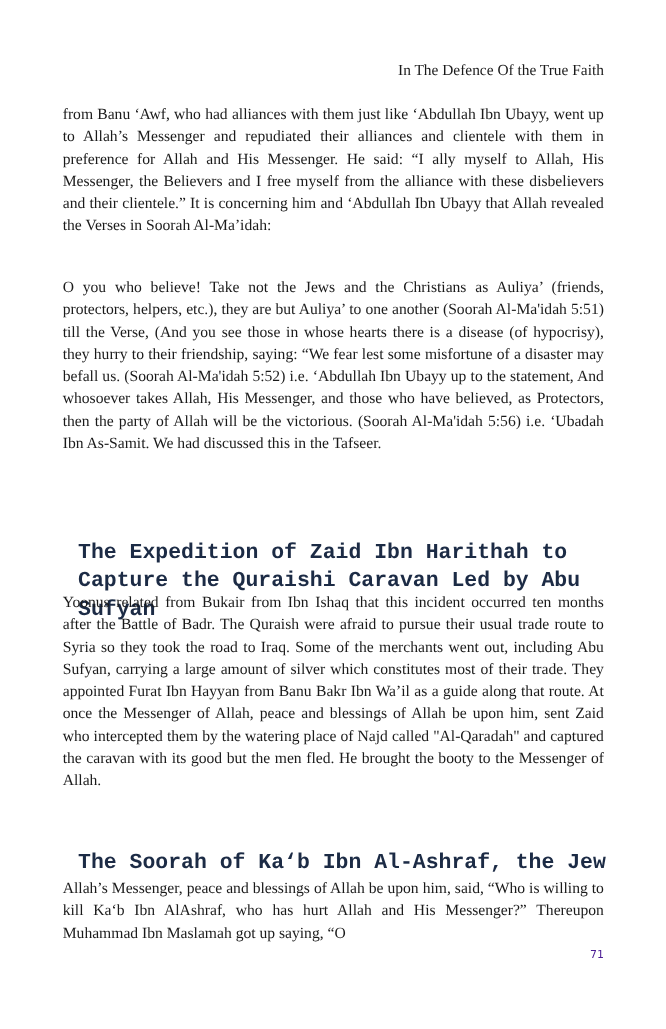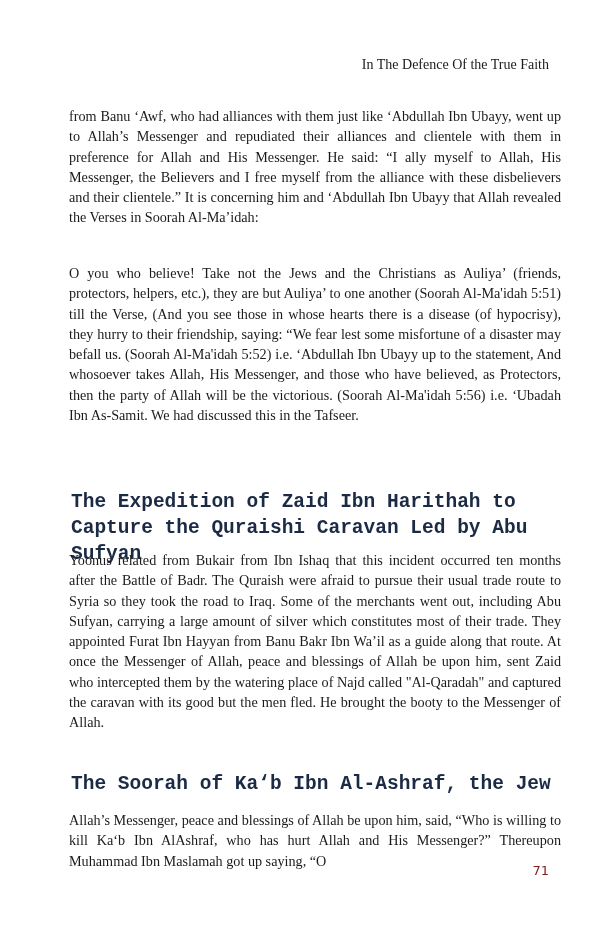--- a/index.html
+++ b/index.html
@@ -29,42 +29,42 @@
       color: #1a1a1a;
       white-space: nowrap;
     }
     .para {
       position: absolute;
       left: 0;
       width: 492px;
       font-size: 14.2px;
       line-height: 20.3px;
       text-align: justify;
-      margin: 12px;
+      margin: 0;
     }
     .heading {
       position: absolute;
       left: 0;
       width: 492px;
       font-family: Liberation Mono, monospace;
       font-weight: bold;
       color: #1c2b45;
       margin: 14px;
     }
     .h1 {
       font-size: 19.5px;
       line-height: 26px;
     }
     .page-number {
       position: absolute;
       top: 863px;
       right: 0;
       font-family: "DejaVu Sans", "Liberation Sans", sans-serif;
-      font-size: 13px;
-      color: #7f1d1d;
+      font-size: 10px;
+      color: #4c1d95;
     }
   </style>
 </head>
 <body>
 
 <div class="page">
 
   <div class="running-header">In The Defence Of the True Faith</div>
 
   <p class="para" style="top: 94px;">from Banu ‘Awf, who had alliances with them just like ‘Abdullah Ibn Ubayy, went up to Allah’s Messenger and repudiated their alliances and clientele with them in preference for Allah and His Messenger. He said: “I ally myself to Allah, His Messenger, the Believers and I free myself from the alliance with these disbelievers and their clientele.” It is concerning him and ‘Abdullah Ibn Ubayy that Allah revealed the Verses in Soorah Al-Ma’idah:</p>

